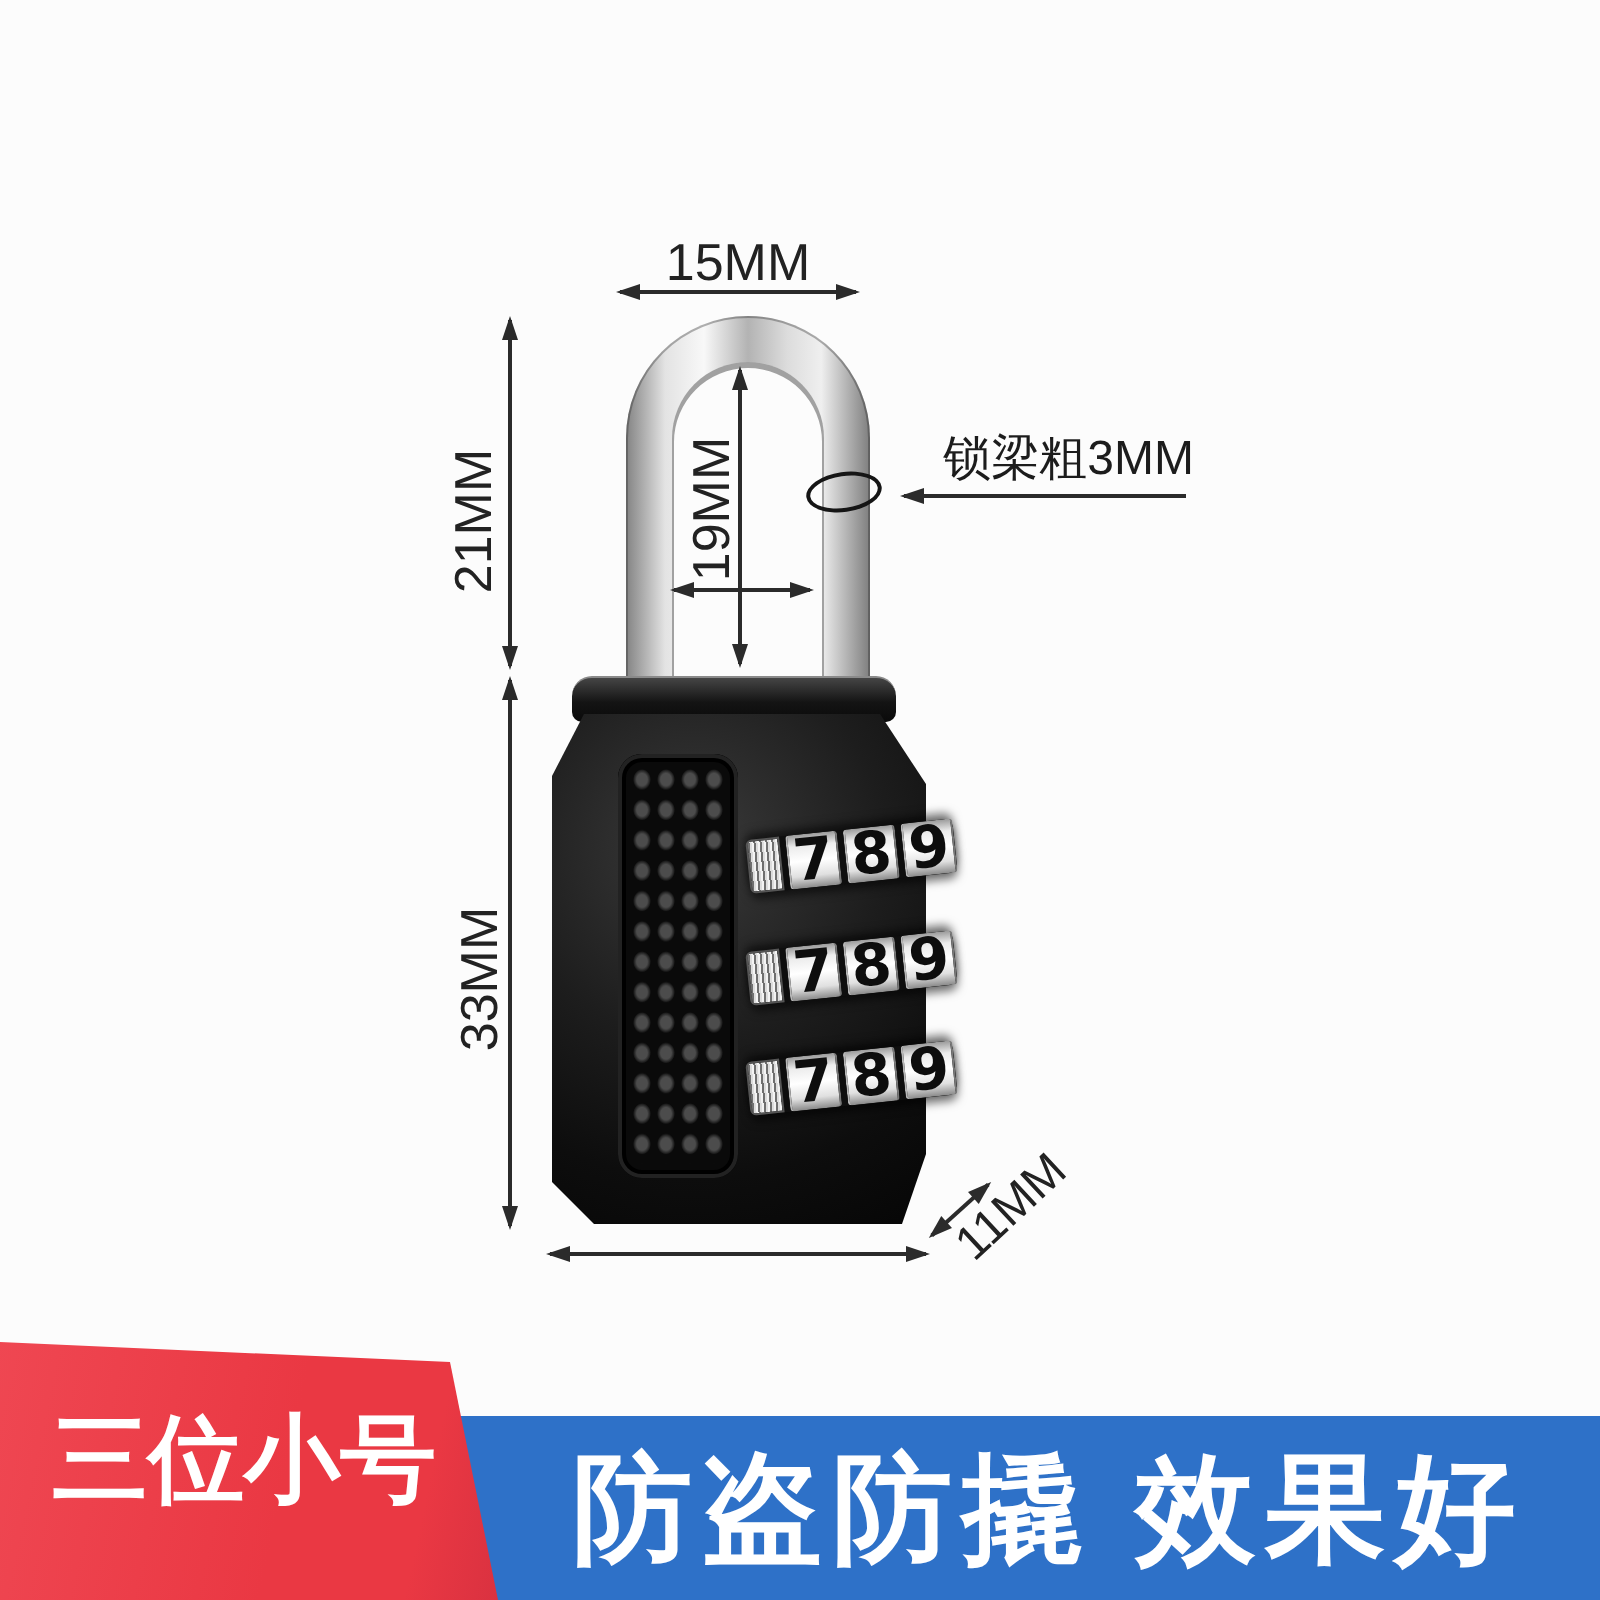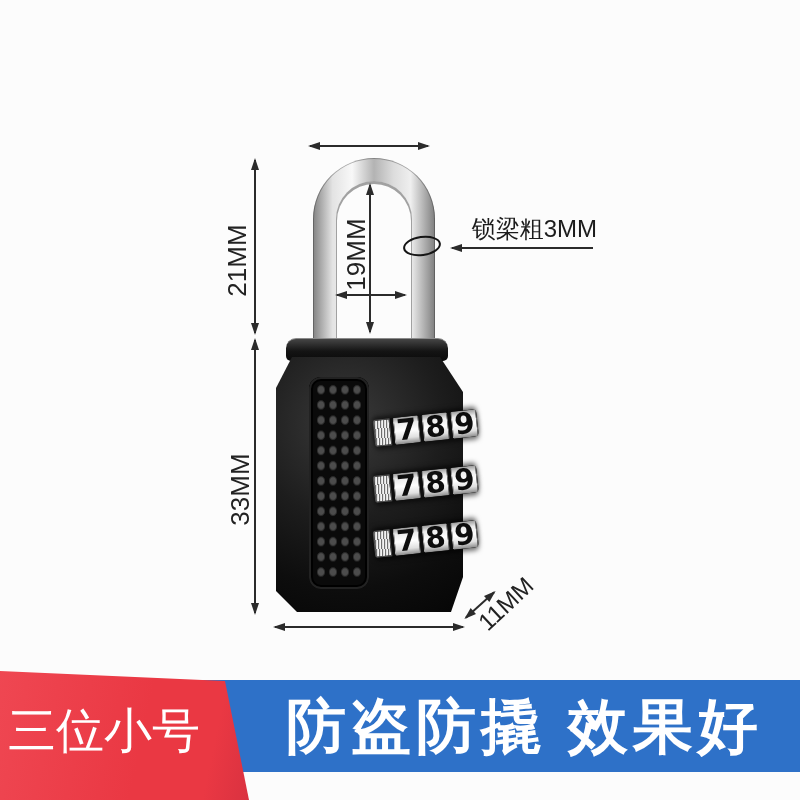--- a/index.html
+++ b/index.html
@@ -82,33 +82,33 @@
     font-weight:bold;font-size:29px;line-height:27px;color:#0d0d0d;overflow:visible;
     font-family:"DejaVu Sans","Liberation Sans",sans-serif;
   }
   .thickness-ellipse{
     position:absolute;left:403px;top:236px;width:38px;height:20px;
     border:2.5px solid #151515;border-radius:50%;transform:rotate(-8deg);
     background:transparent;box-sizing:border-box;
   }
   .cjk-note{position:absolute;font-size:24px;color:#1c1c1c;text-align:right;white-space:nowrap;}
   
-  .blue-banner{position:absolute;left:0;top:680px;width:800px;height:92px;background:var(--blue);}
+  .blue-banner{position:absolute;left:0;top:708px;width:800px;height:92px;background:var(--blue);}
   .blue-banner .slogan{
     position:absolute;left:286px;top:0;height:92px;line-height:94px;
     font-size:60px;font-weight:bold;color:#fff;letter-spacing:5px;white-space:nowrap;
   }
   .red-badge{
     position:absolute;left:0;top:660px;width:260px;height:140px;
     clip-path:polygon(0 11px,225px 21px,249px 140px,0 140px);
     background:linear-gradient(102deg,#ef4752 0%,#ea3843 55%,#ea3843 80%,#d93140 97%);
   }
   .red-badge .size-label{
     position:absolute;left:8px;top:45px;width:210px;height:52px;line-height:52px;
-    font-size:48px;font-weight:normal;color:#fff;text-align:left;white-space:nowrap;
+    font-size:48px;font-weight:bold;color:#fff;text-align:right;white-space:nowrap;
   }
 </style>
 </head>
 <body>
 
 <div id="canvas">
 
   <div class="shackle-outer"></div>
   <div class="shackle-inner"></div>
   <div class="lock-cap"></div>
@@ -129,20 +129,21 @@
     <div class="dial-plate">8</div>
     <div class="dial-plate">9</div>
   </div>
   <div class="dial-row" style="top:531px;">
     <div class="dial-knurl"></div>
     <div class="dial-plate">7</div>
     <div class="dial-plate">8</div>
     <div class="dial-plate">9</div>
   </div>
 
+  <div class="dim-label" style="left:310px;top:116px;width:118px;">15MM</div>
   <div class="arrow-h double" style="left:310px;top:145px;width:118px;"></div>
 
   <div class="dim-label rot90" style="left:177px;top:245px;width:120px;">21MM</div>
   <div class="arrow-v double" style="left:254px;top:160px;height:173px;"></div>
 
   <div class="dim-label rot90" style="left:296px;top:239px;width:120px;">19MM</div>
   <div class="arrow-v double" style="left:369px;top:185px;height:147px;"></div>
 
   <div class="arrow-h double" style="left:337px;top:294px;width:68px;"></div>
 

